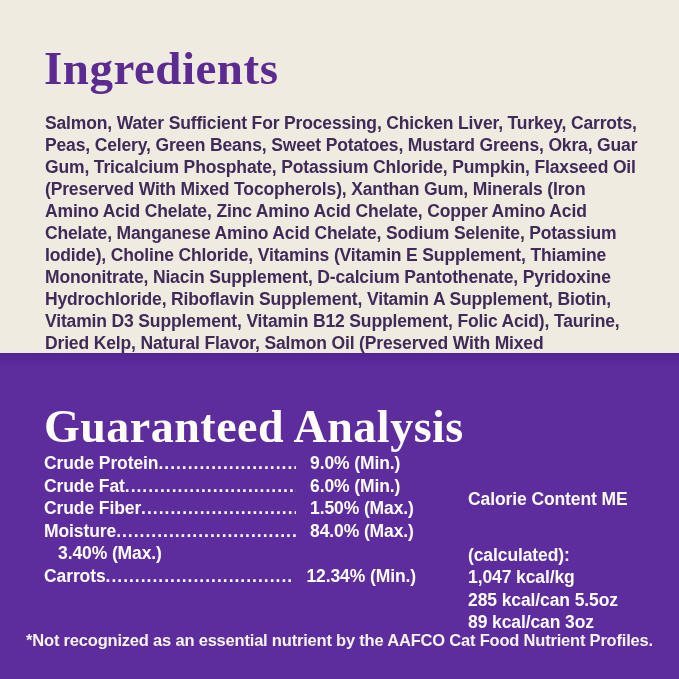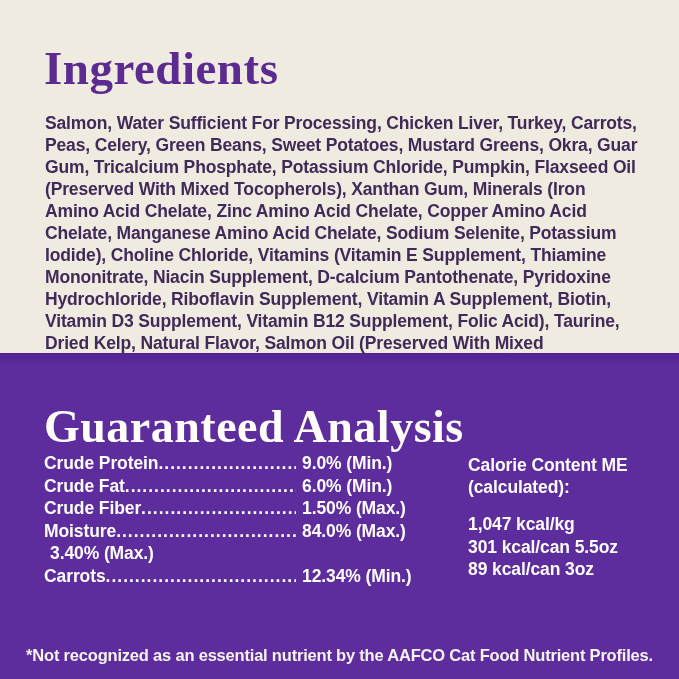--- a/index.html
+++ b/index.html
@@ -94,47 +94,46 @@
     flex: 1 1 auto;
     overflow: hidden;
     white-space: nowrap;
     letter-spacing: 1px;
   }
   .ga-dots::after {
     content: "........................................................................";
   }
   .ga-value {
     flex: none;
-    margin-left: 6px;
+    margin-left: 14px;
   }
 
   .calorie-block {
     position: absolute;
     left: 468px;
     top: 101px;
     width: 200px;
     font-size: 17.5px;
     font-weight: 700;
     letter-spacing: -0.1px;
   }
-  .calorie-heading div { line-height: 22px; }
-  .calorie-lines { margin-top: 15px; }
+  .calorie-heading div { line-height: 22px; margin-top: 34px; }
+  .calorie-lines { }
   .calorie-lines div { line-height: 22.5px; white-space: nowrap; }
 
   .footnote {
     position: absolute;
     left: 0;
     top: 278px;
     width: 679px;
     text-align: center;
     font-size: 16.5px;
     font-weight: 600;
     letter-spacing: -0.2px;
     color: #f6f3ee;
-    margin-top: 15px;
   }
 </style>
 </head>
 <body>
 
 <div class="label-canvas">
 
   <section class="ingredients-section">
     <h1 class="ingredients-title">Ingredients</h1>
     <p class="ingredients-text">Salmon, Water Sufficient For Processing, Chicken Liver, Turkey, Carrots, Peas, Celery, Green Beans, Sweet Potatoes, Mustard Greens, Okra, Guar Gum, Tricalcium Phosphate, Potassium Chloride, Pumpkin, Flaxseed Oil (Preserved With Mixed Tocopherols), Xanthan Gum, Minerals (Iron Amino Acid Chelate, Zinc Amino Acid Chelate, Copper Amino Acid Chelate, Manganese Amino Acid Chelate, Sodium Selenite, Potassium Iodide), Choline Chloride, Vitamins (Vitamin E Supplement, Thiamine Mononitrate, Niacin Supplement, D-calcium Pantothenate, Pyridoxine Hydrochloride, Riboflavin Supplement, Vitamin A Supplement, Biotin, Vitamin D3 Supplement, Vitamin B12 Supplement, Folic Acid), Taurine, Dried Kelp, Natural Flavor, Salmon Oil (Preserved With Mixed Tocopherols).</p>
@@ -184,21 +183,21 @@
       </div>
     </div>
 
     <div class="calorie-block">
       <div class="calorie-heading">
         <div>Calorie Content ME</div>
         <div>(calculated):</div>
       </div>
       <div class="calorie-lines">
         <div>1,047 kcal/kg</div>
-        <div>301 kcal/can 5.5oz</div>
+        <div>285 kcal/can 5.5oz</div>
         <div>89 kcal/can 3oz</div>
       </div>
     </div>
 
     <div class="footnote">*Not recognized as an essential nutrient by the AAFCO Cat Food Nutrient Profiles.</div>
   </section>
 
 </div>
 
 </body></html>

